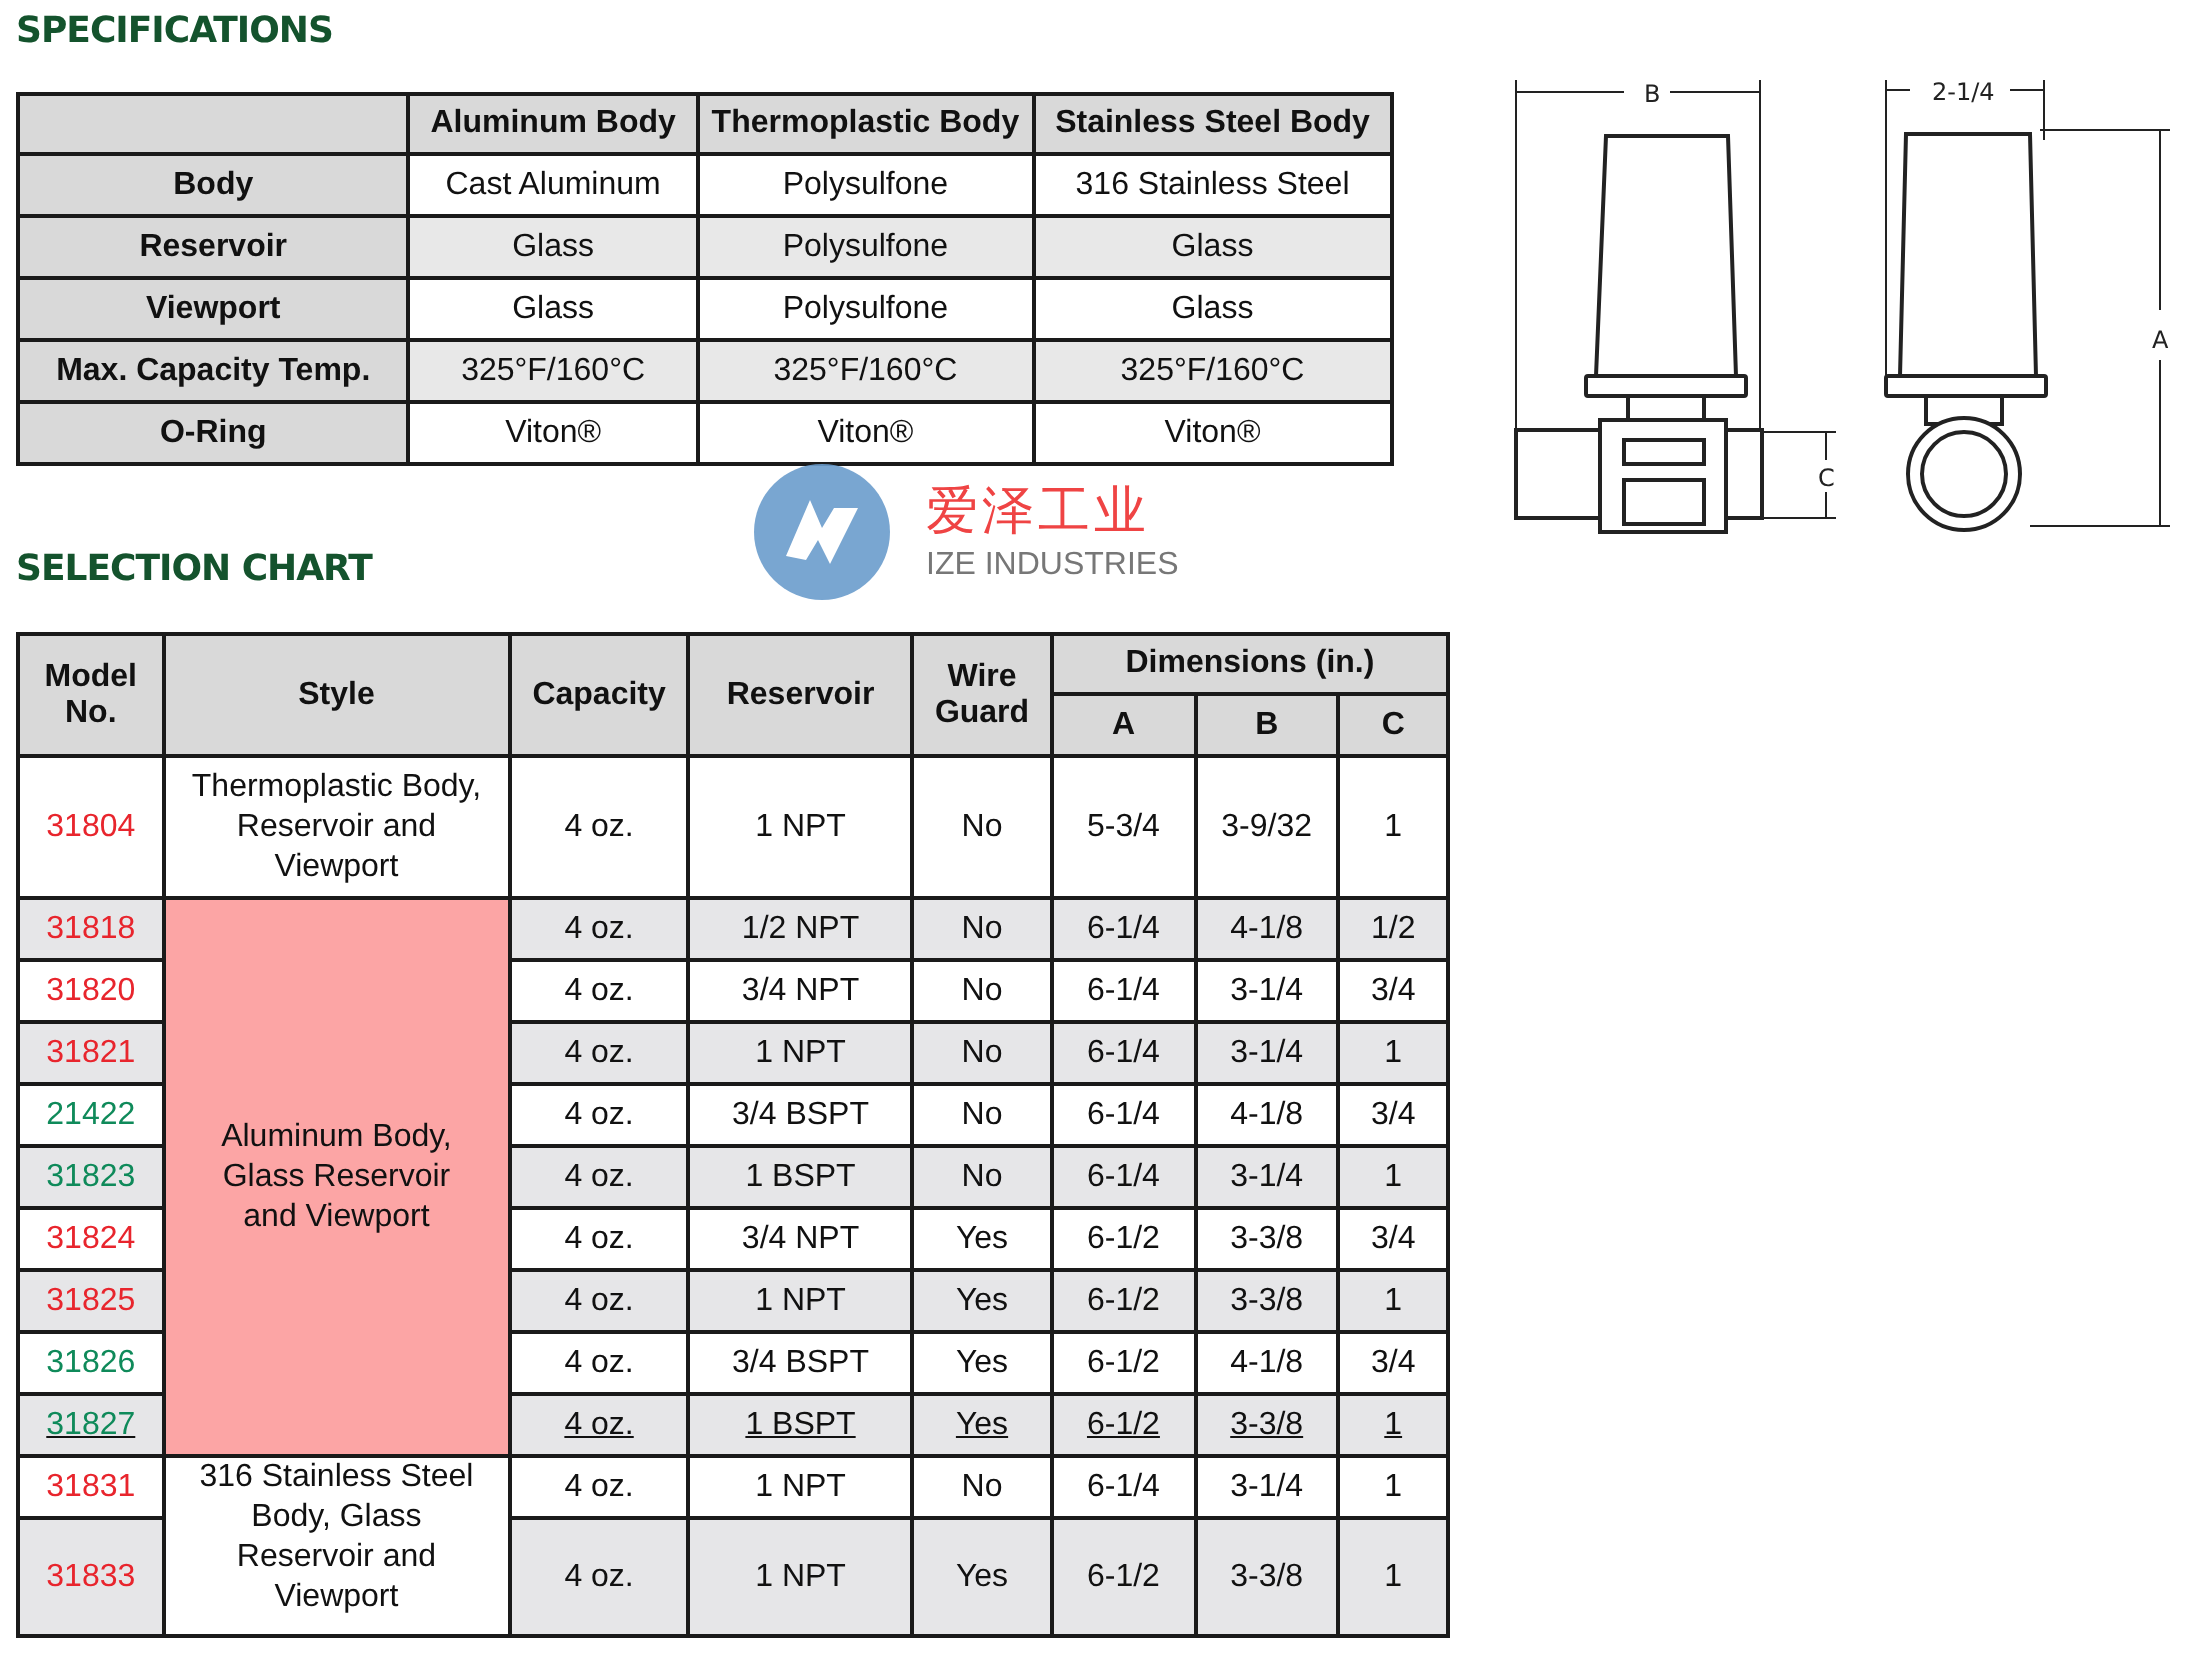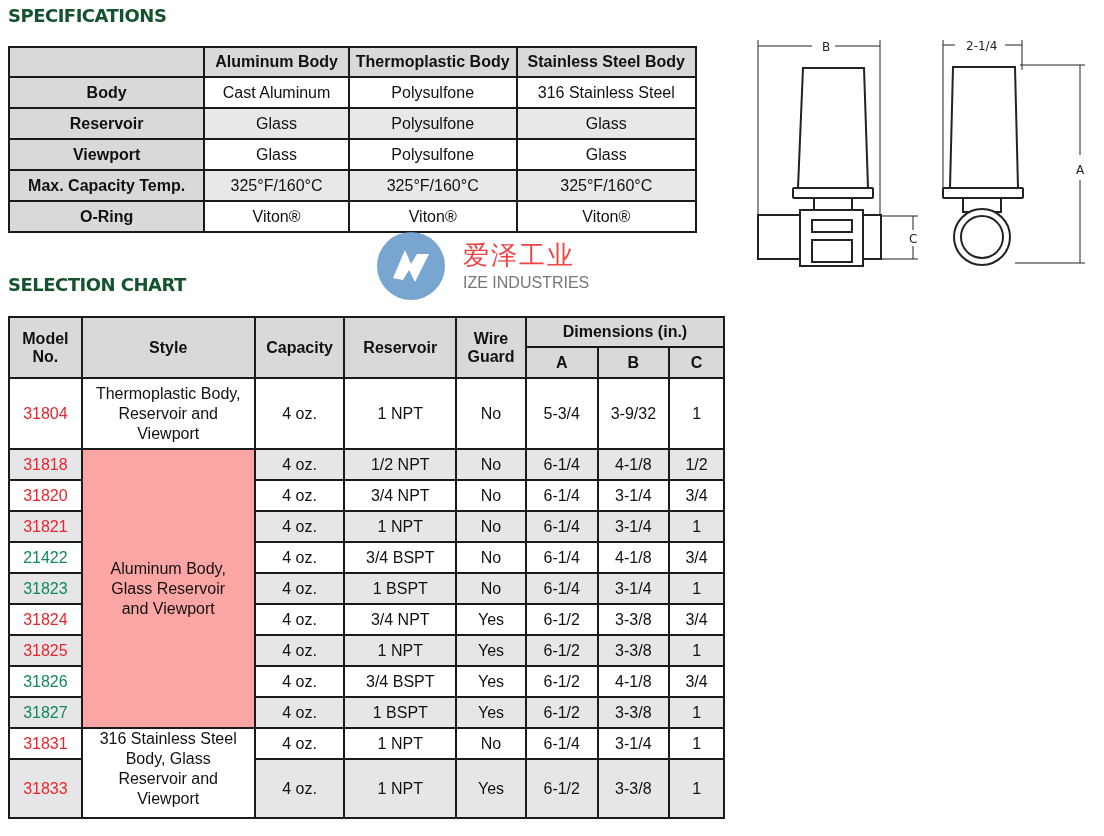--- a/index.html
+++ b/index.html
@@ -186,21 +186,21 @@
   </tr>
   <tr style="height:31px;">
     <td class="grn">31826</td>
     <td>4 oz.</td>
     <td>3/4 BSPT</td>
     <td>Yes</td>
     <td>6-1/2</td>
     <td>4-1/8</td>
     <td>3/4</td>
   </tr>
-  <tr class="g" style="height:31px;">
+  <tr class="g" style="height:31px;text-decoration:underline;">
     <td class="grn cg">31827</td>
     <td class="cg">4 oz.</td>
     <td class="cg">1 BSPT</td>
     <td class="cg">Yes</td>
     <td class="cg">6-1/2</td>
     <td class="cg">3-3/8</td>
     <td class="cg">1</td>
   </tr>
 
   <tr style="height:31px;">

